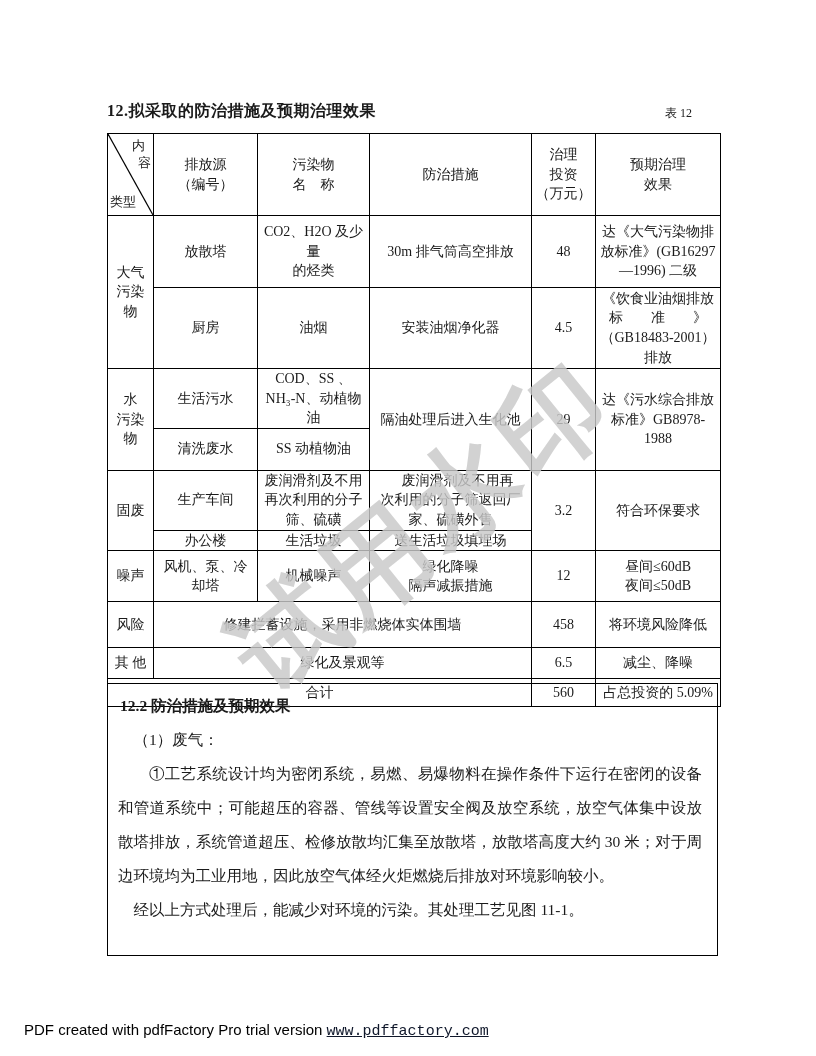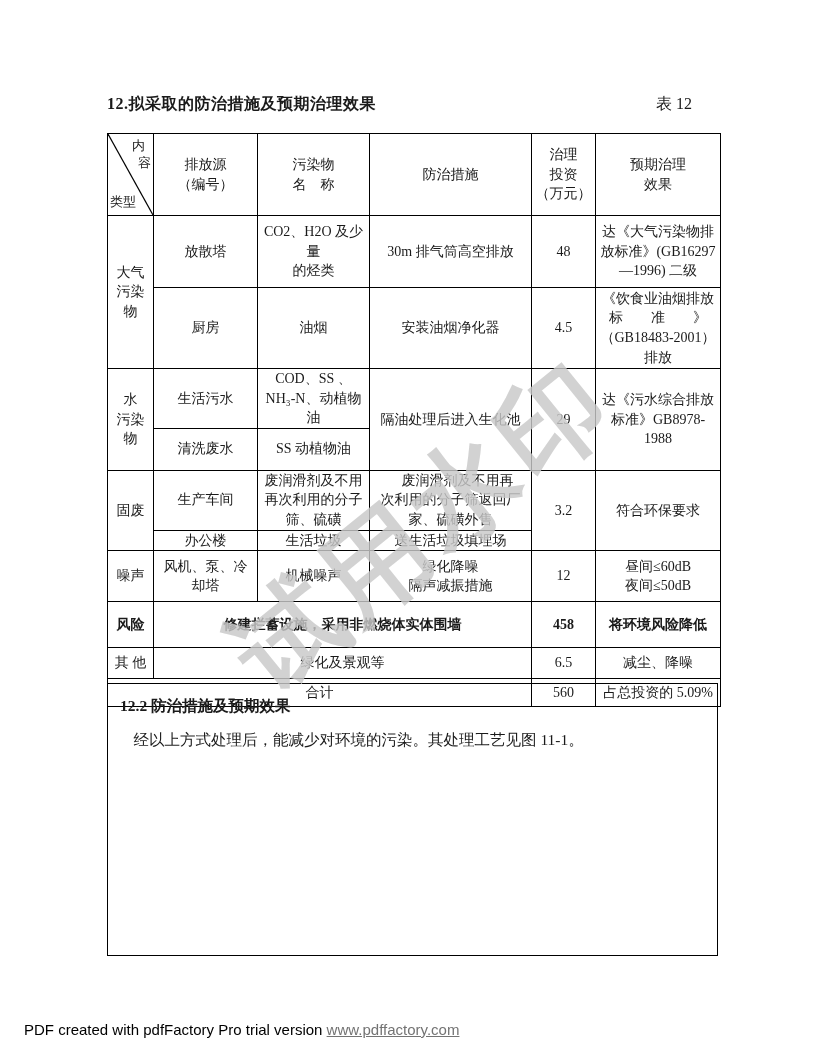--- a/index.html
+++ b/index.html
@@ -2,24 +2,24 @@
 <html><head>
 <meta charset="utf-8">
 <style>
   html,body { margin:0; padding:0; background:#fff; }
   .page {
     position:relative; width:816px; height:1056px; background:#ffffff;
     font-family:"Liberation Serif","DejaVu Serif",serif; color:#1a1a1a;
     overflow:hidden;
   }
   
-  .title-row { position:absolute; left:107px; top:94px; width:613px;
+  .title-row { position:absolute; left:107px; top:101px; width:613px;
     display:flex; justify-content:space-between; align-items:flex-end; }
   .doc-title { font-weight:bold; font-size:16px; letter-spacing:0.5px; }
-  .table-label { font-size:16px; margin-right:28px; }
+  .table-label { font-size:12px; margin-right:28px; }
 
   
   table.main { position:absolute; left:107px; top:133px; width:613px;
     border-collapse:collapse; table-layout:fixed; }
   table.main td { border:1px solid #000; text-align:center; vertical-align:middle;
     font-size:14px; padding:0 3px; line-height:1.4; overflow:hidden; }
   .pre { white-space:pre-line; }
   .left { text-align:left;margin-top:48px; }
   .fs13 { font-size:13px; }
   .corner { position:relative; padding:0; }
@@ -34,21 +34,21 @@
   .section-box h3 { margin:4px 0 6px 2px; font-size:15.5px; font-weight:bold; }
   .section-box p { margin:0; font-size:15.5px; line-height:34px; text-align:justify; }
   .ind1 { text-indent:1em; }
   .ind2 { text-indent:2em; }
 
   .page-number { position:absolute; left:0; top:986px; width:100%;
     text-align:center; font-size:12px; }
 
   .footer { position:absolute; left:24px; top:1021px;
     font-family:"Liberation Sans","DejaVu Sans",sans-serif; font-size:15px; color:#000; }
-  .footer a { color:#737373; text-decoration:underline; cursor:pointer; }
+  .footer a { color:#0f172a; text-decoration:underline; cursor:pointer;font-family:Liberation Mono, monospace; }
 
   .watermark { position:absolute; left:168px; top:455px; width:510px;
     text-align:center; transform:rotate(-39deg);
     font-size:106px; font-weight:bold; letter-spacing:7px;
     color:#c9c9c9; opacity:0.82; z-index:5; pointer-events:none;
     font-family:"Liberation Serif","DejaVu Serif",serif; white-space:nowrap; }
 </style>
 </head>
 <body>
 
@@ -149,21 +149,21 @@
       <td>噪声</td>
       <td class="pre">风机、泵、冷
 却塔</td>
       <td>机械噪声</td>
       <td class="pre">绿化降噪
 隔声减振措施</td>
       <td>12</td>
       <td class="pre">昼间≤60dB
 夜间≤50dB</td>
     </tr>
-    <tr style="height:46px;font-weight:bold;">
+    <tr style="height:46px;">
       <td>风险</td>
       <td colspan="3">修建拦蓄设施，采用非燃烧体实体围墙</td>
       <td>458</td>
       <td>将环境风险降低</td>
     </tr>
     <tr style="height:31px;">
       <td>其 他</td>
       <td colspan="3">绿化及景观等</td>
       <td>6.5</td>
       <td>减尘、降噪</td>
@@ -171,20 +171,22 @@
     <tr style="height:28px;">
       <td colspan="4">合计</td>
       <td>560</td>
       <td>占总投资的 5.09%</td>
     </tr>
   </tbody>
     </table>
 
   <div class="section-box">
     <h3>12.2 防治措施及预期效果</h3>
+    <p class="ind1">（1）废气：</p>
+    <p class="ind2">①工艺系统设计均为密闭系统，易燃、易爆物料在操作条件下运行在密闭的设备和管道系统中；可能超压的容器、管线等设置安全阀及放空系统，放空气体集中设放散塔排放，系统管道超压、检修放散均汇集至放散塔，放散塔高度大约 30 米；对于周边环境均为工业用地，因此放空气体经火炬燃烧后排放对环境影响较小。</p>
     <p class="ind1">经以上方式处理后，能减少对环境的污染。其处理工艺见图 11-1。</p>
   </div>
 
   <div class="watermark">试用水印</div>
 
 
   <div class="footer">
     <span>PDF created with pdfFactory Pro trial version </span><a>www.pdffactory.com</a>
   </div>
 

